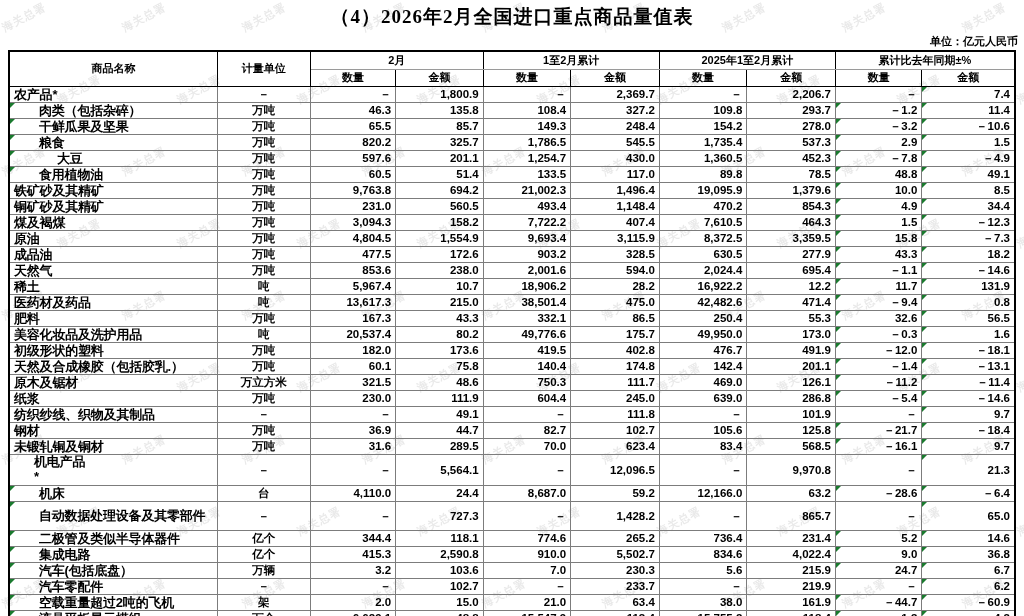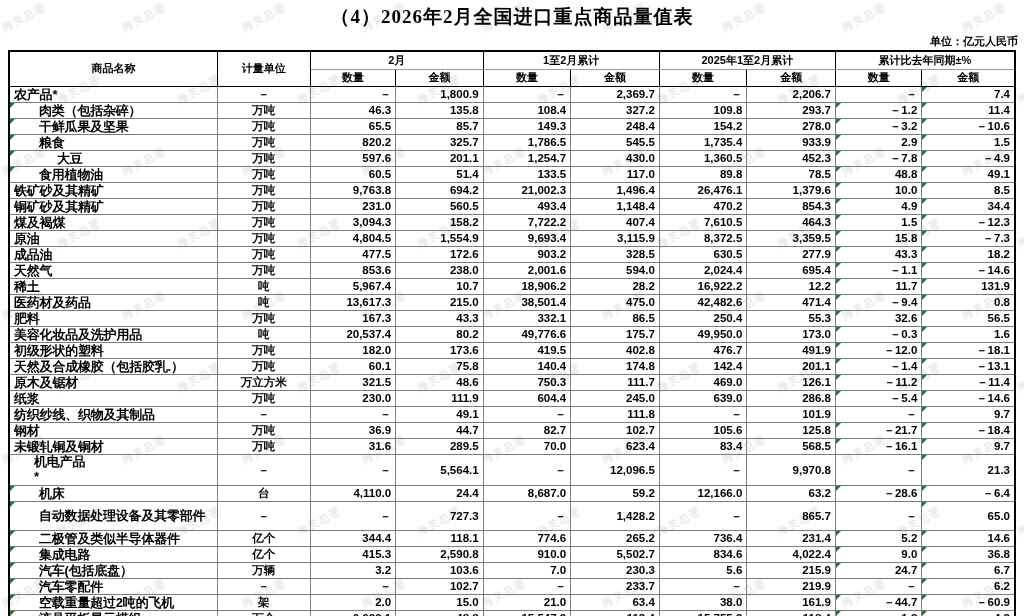--- a/index.html
+++ b/index.html
@@ -322,21 +322,21 @@
           <td class="num mark">－10.6</td>
         </tr>
         <tr>
           <td class="name mark"><span class="ind1">粮食</span></td>
           <td class="unit">万吨</td>
           <td class="num vsplit">820.2</td>
           <td class="num">325.7</td>
           <td class="num vsplit">1,786.5</td>
           <td class="num">545.5</td>
           <td class="num vsplit">1,735.4</td>
-          <td class="num">933.9</td>
+          <td class="num">537.3</td>
           <td class="num vsplit mark">2.9</td>
           <td class="num mark">1.5</td>
         </tr>
         <tr>
           <td class="name mark"><span class="ind2">大豆</span></td>
           <td class="unit">万吨</td>
           <td class="num vsplit">597.6</td>
           <td class="num">201.1</td>
           <td class="num vsplit">1,254.7</td>
           <td class="num">430.0</td>
@@ -357,21 +357,21 @@
           <td class="num vsplit mark">48.8</td>
           <td class="num mark">49.1</td>
         </tr>
         <tr>
           <td class="name"><span class="ind0">铁矿砂及其精矿</span></td>
           <td class="unit">万吨</td>
           <td class="num vsplit">9,763.8</td>
           <td class="num">694.2</td>
           <td class="num vsplit">21,002.3</td>
           <td class="num">1,496.4</td>
-          <td class="num vsplit">26,476.1</td>
+          <td class="num vsplit">19,095.9</td>
           <td class="num">1,379.6</td>
           <td class="num vsplit mark">10.0</td>
           <td class="num mark">8.5</td>
         </tr>
         <tr>
           <td class="name"><span class="ind0">铜矿砂及其精矿</span></td>
           <td class="unit">万吨</td>
           <td class="num vsplit">231.0</td>
           <td class="num">560.5</td>
           <td class="num vsplit">493.4</td>

